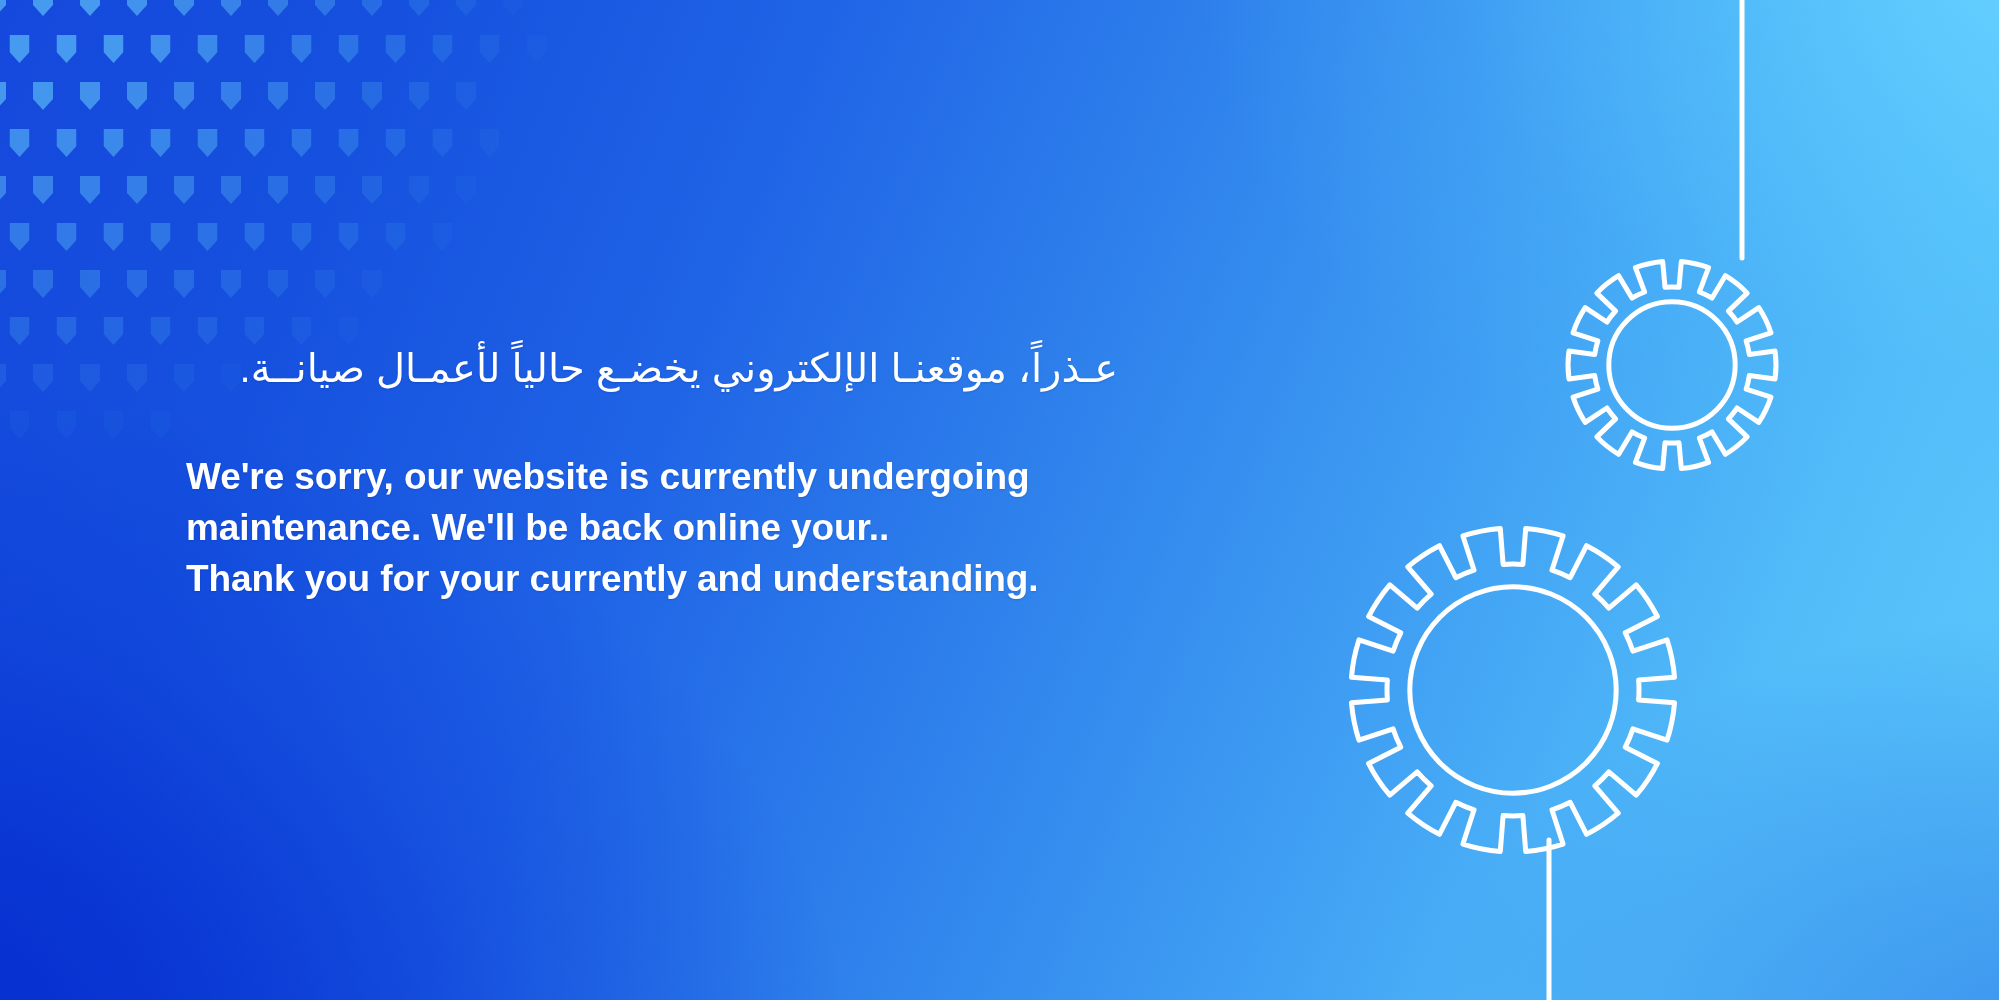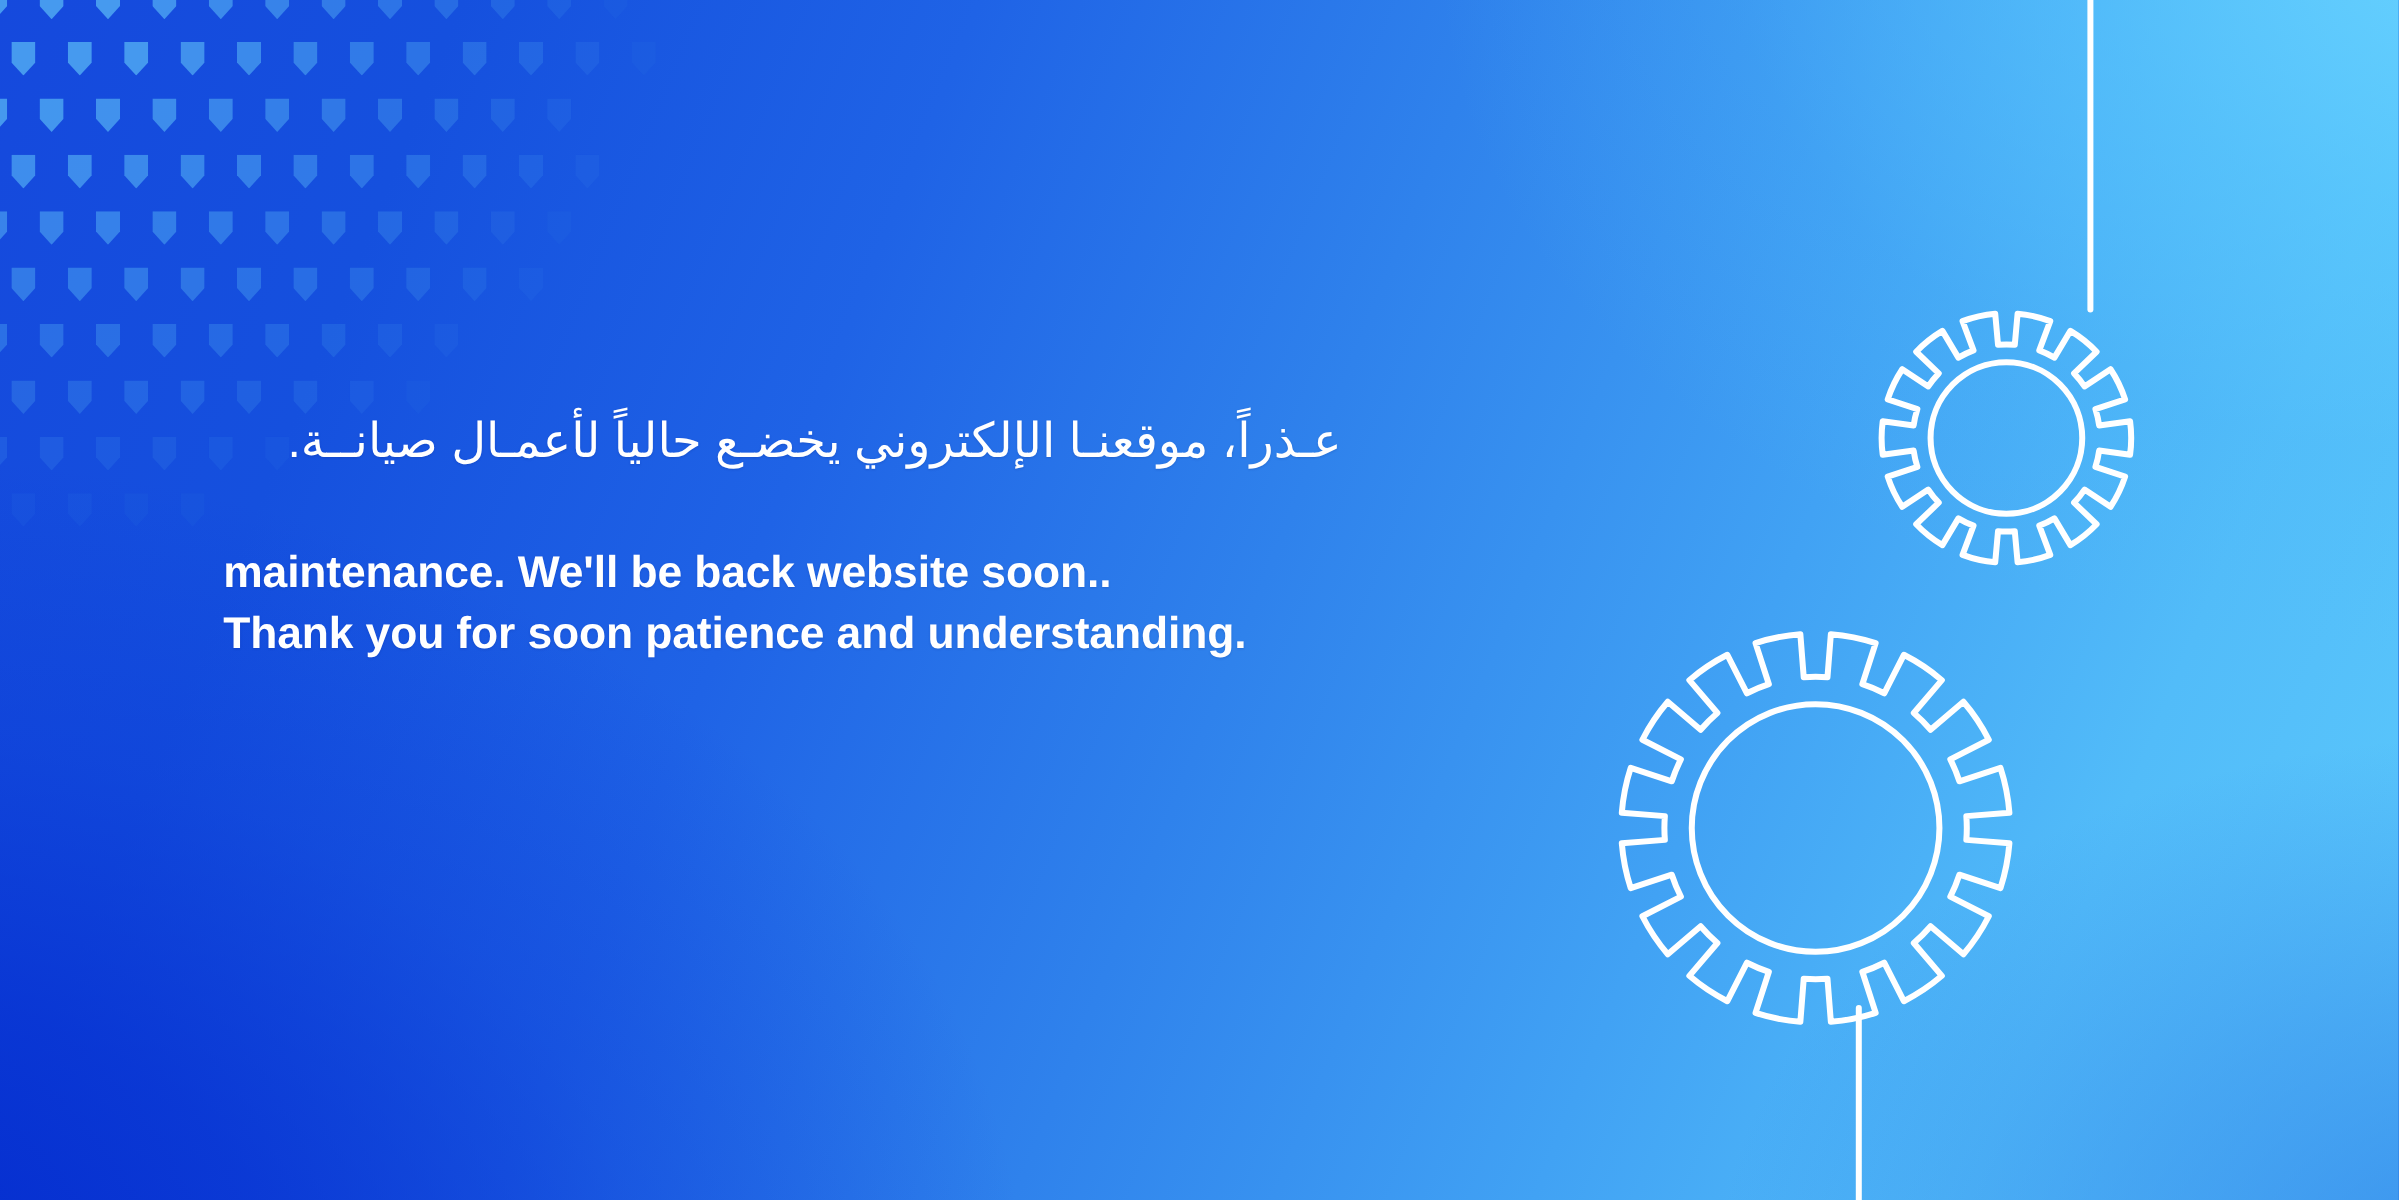--- a/index.html
+++ b/index.html
@@ -233,18 +233,19 @@
     </svg>
   </div>
 
   <div class="copy">
 
     <div class="ar-block">
       <span class="ar-line">عـذراً، موقعنـا الإلكتروني يخضـع حالياً لأعمـال صيانــة.</span>
     </div>
 
     <div class="en-block">
-      <span class="en-line">maintenance. We'll be back website soon..</span>
-      <span class="en-line">Thank you for soon patience and understanding.</span>
+      <span class="en-line">We're sorry, our website is currently undergoing</span>
+      <span class="en-line">maintenance. We'll be back online your..</span>
+      <span class="en-line">Thank you for your currently and understanding.</span>
     </div>
 
   </div>
 </div>
 
 </body></html>

